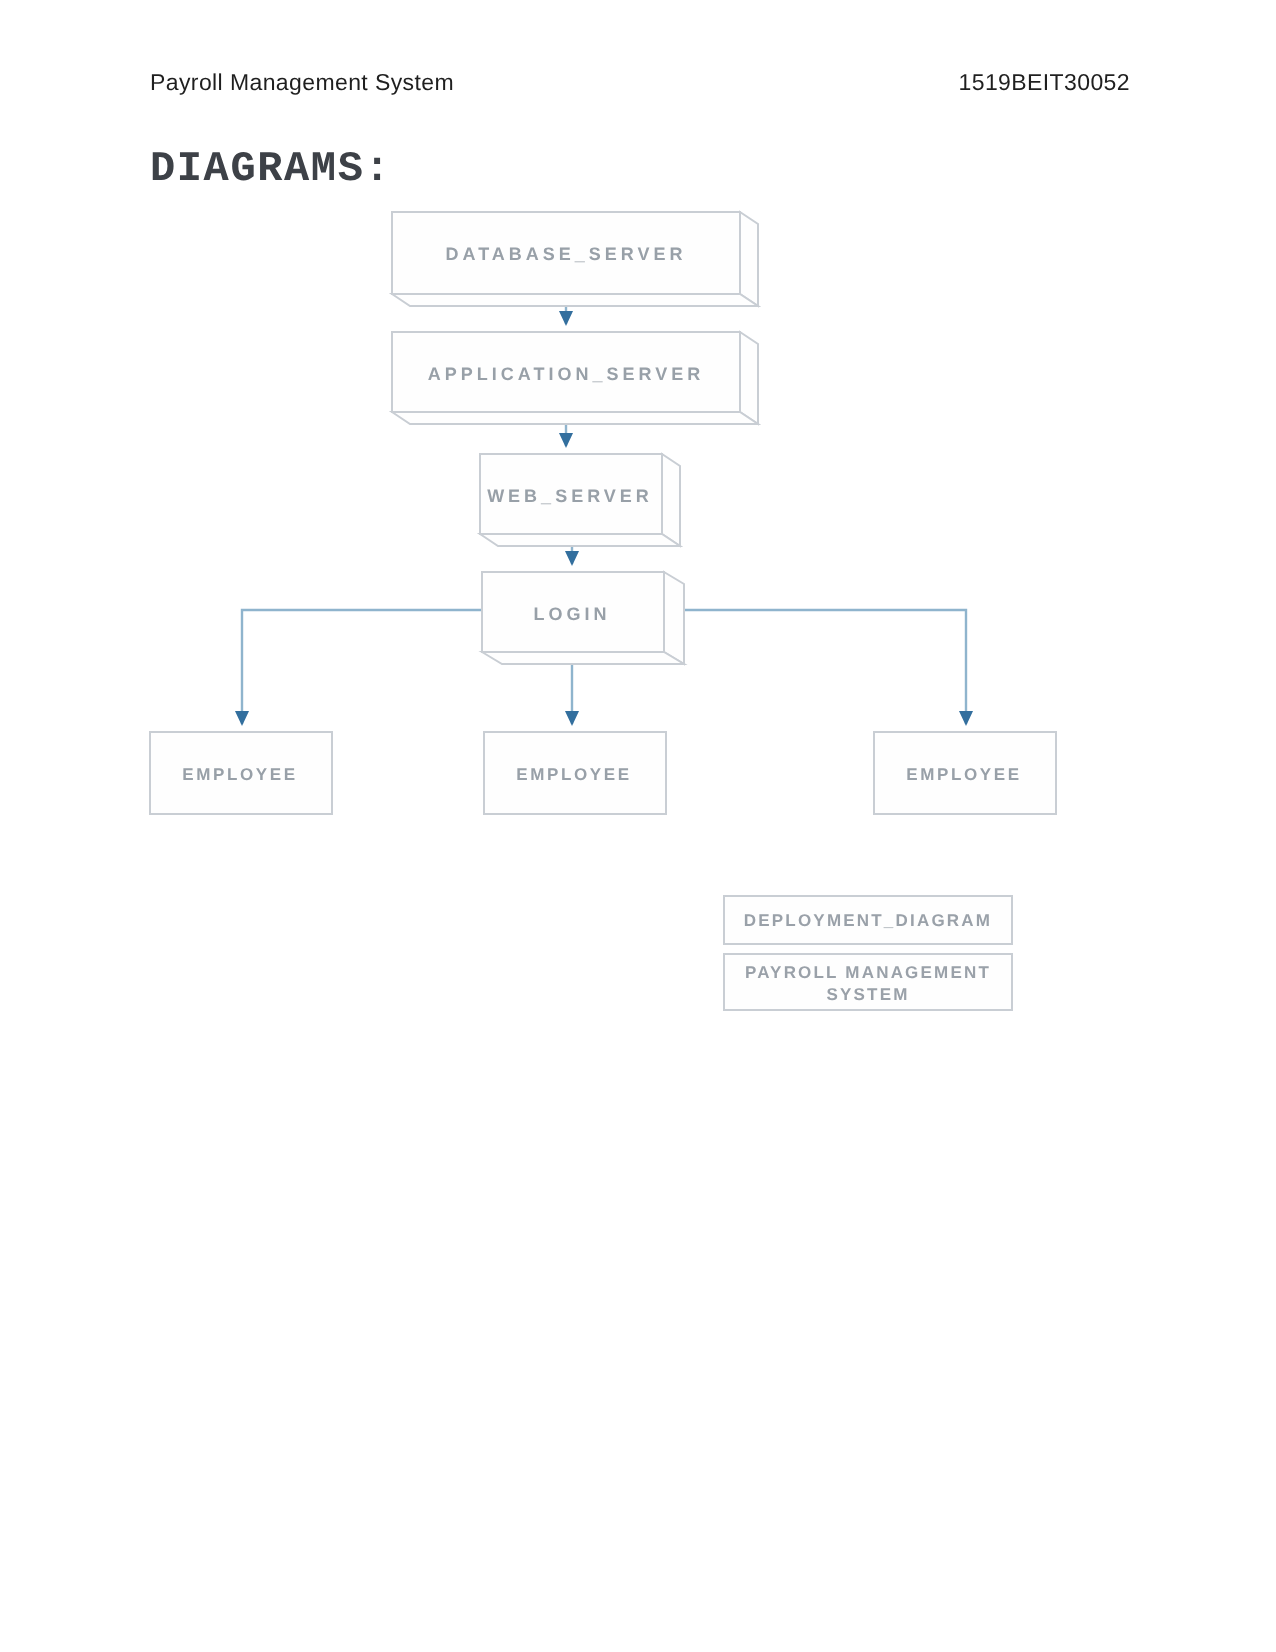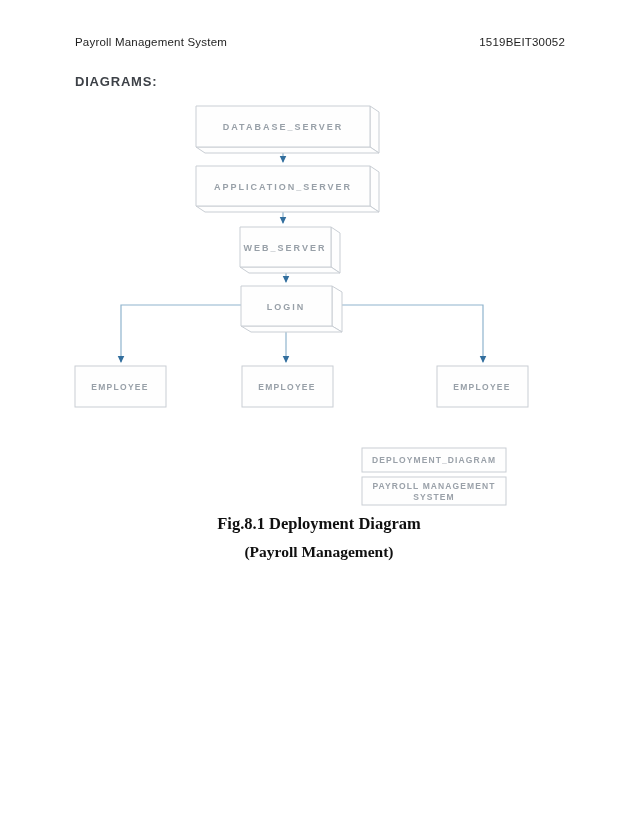--- a/index.html
+++ b/index.html
@@ -19,23 +19,23 @@
     justify-content: space-between;
     font-size: 11.5px;
     color: var(--body_text, #1f1f1f);
     letter-spacing: 0.2px;
   }
   
   .section-title {
     position: absolute;
     top: 74px; left: 75px;
     margin: 0;
-    font-family: Liberation Sans, sans-serif;
+    font-family: Liberation Mono, monospace;
     font-weight: bold;
-    font-size: 13px;
+    font-size: 21px;
     letter-spacing: 0.8px;
     color: var(--heading_text, #3d4147);
   }
   
   .diagram-svg {
     position: absolute;
     top: 95px; left: 0;
     width: 638px; height: 415px;
     pointer-events: none;
   }
@@ -165,20 +165,16 @@
       <rect class="flat-rect" x="362" y="353" width="144" height="24"></rect>
       <text class="legend-label" x="434" y="368">DEPLOYMENT_DIAGRAM</text>
     </g>
     <g>
       <rect class="flat-rect" x="362" y="382" width="144" height="28"></rect>
       <text class="legend-label" x="434" y="394">PAYROLL MANAGEMENT</text>
       <text class="legend-label" x="434" y="405">SYSTEM</text>
     </g>
   </svg>
 
-  <div class="fig-caption">
-    <div class="line1">Fig.8.1 Deployment Diagram</div>
-    <div class="line2">(Payroll Management)</div>
-  </div>
 
   <div class="doc-footer">41</div>
 
 </div>
 
 </body></html>

